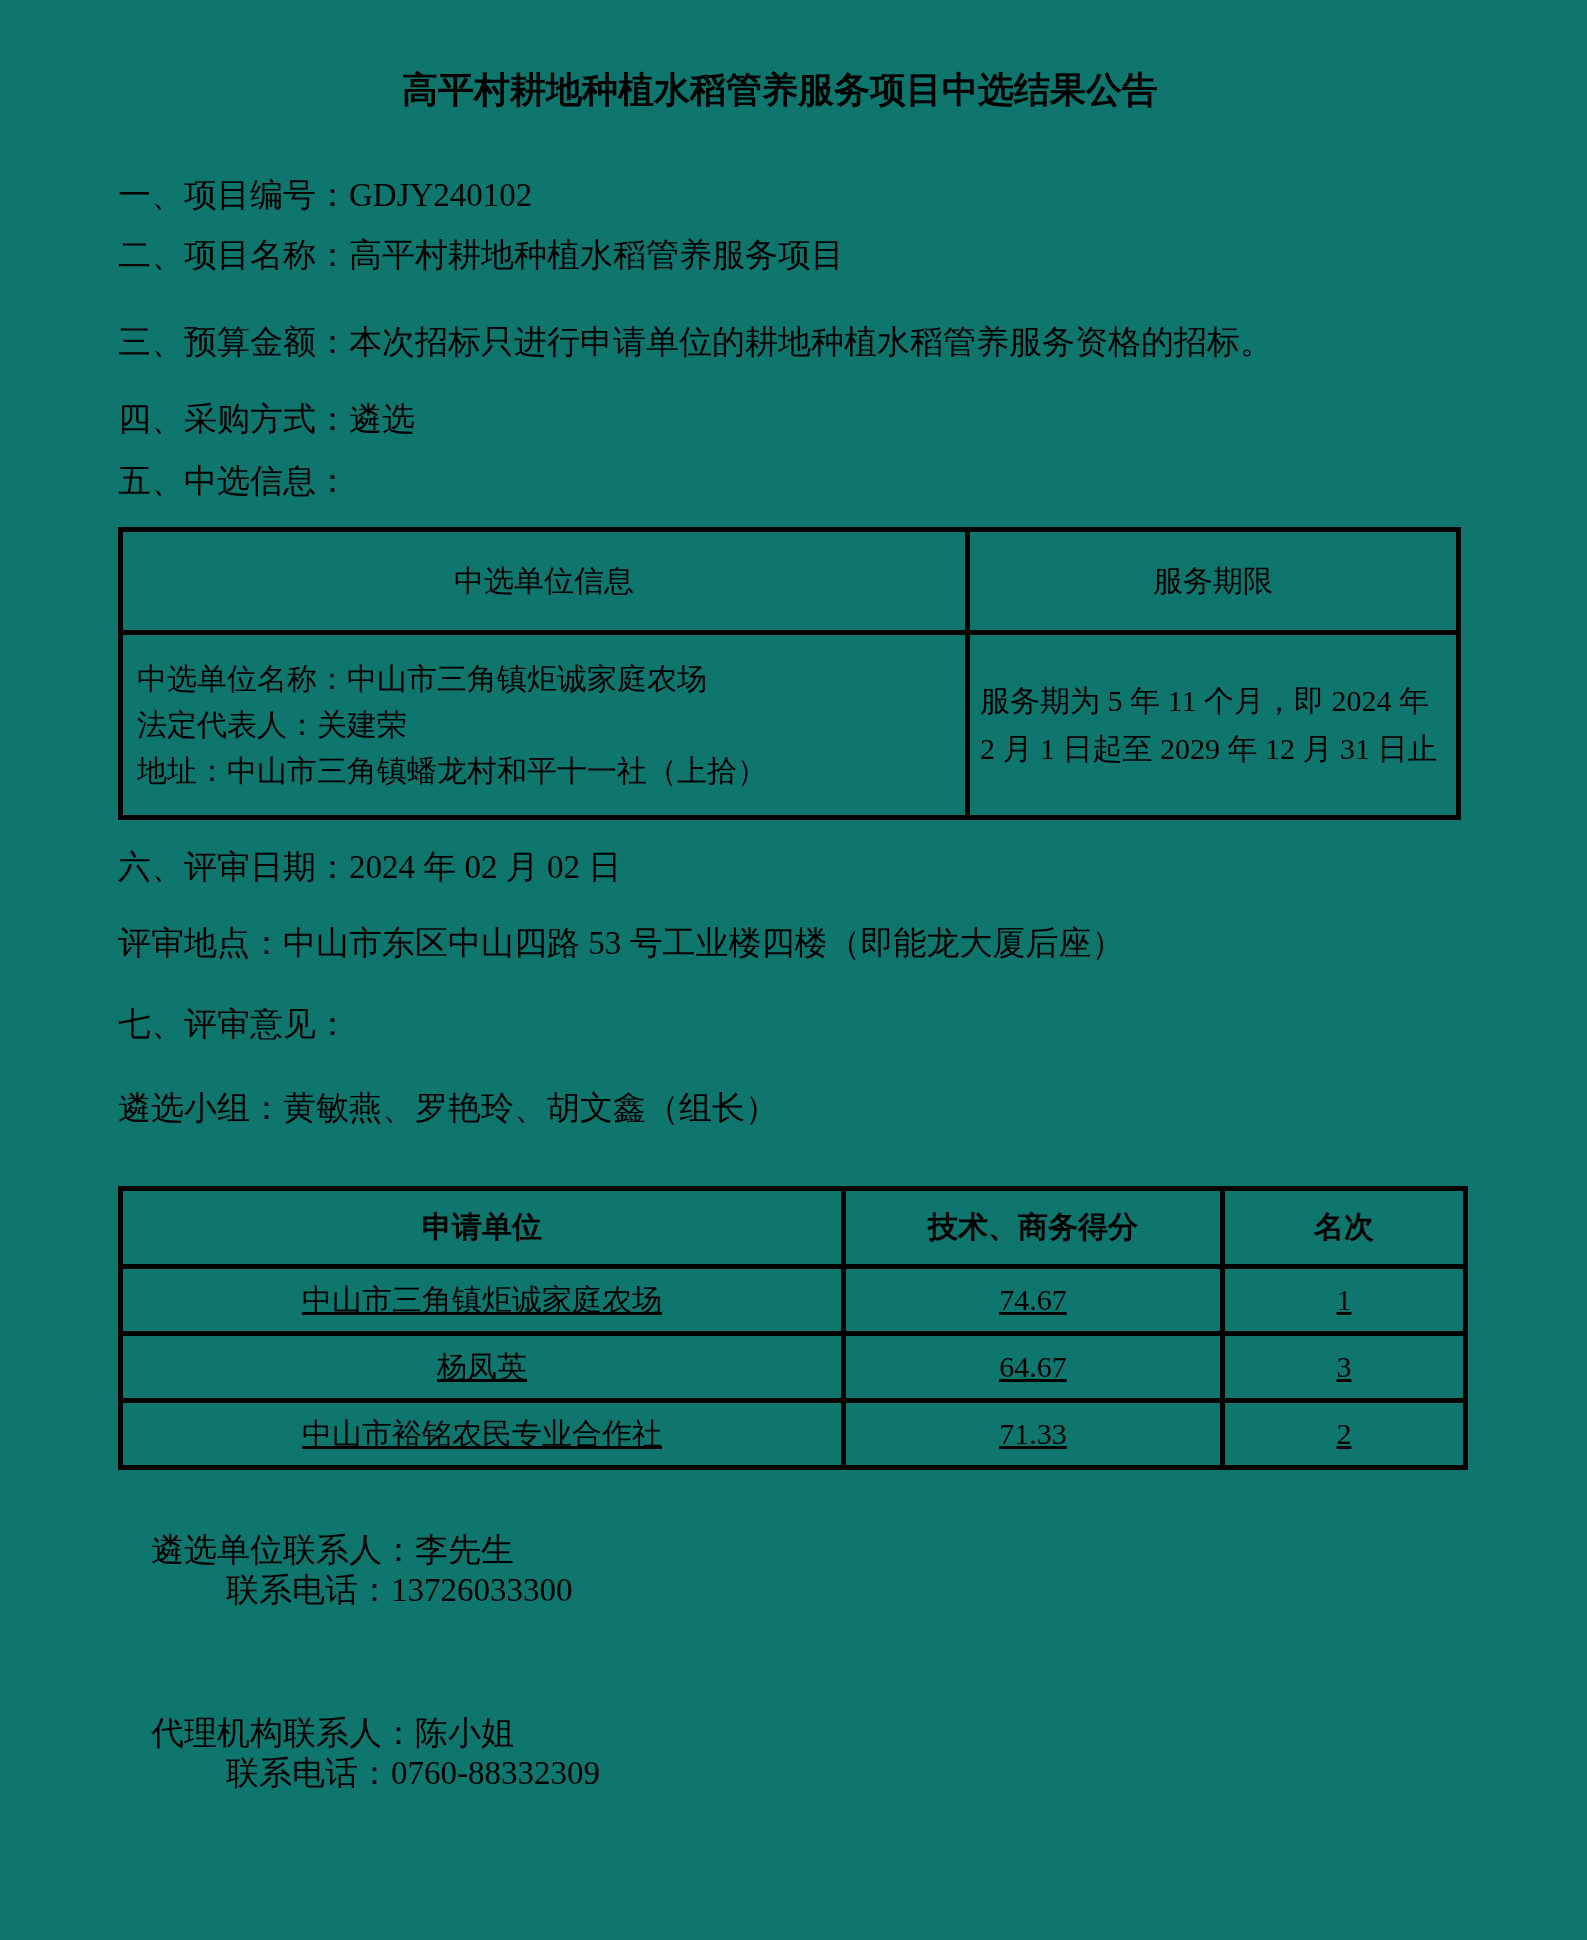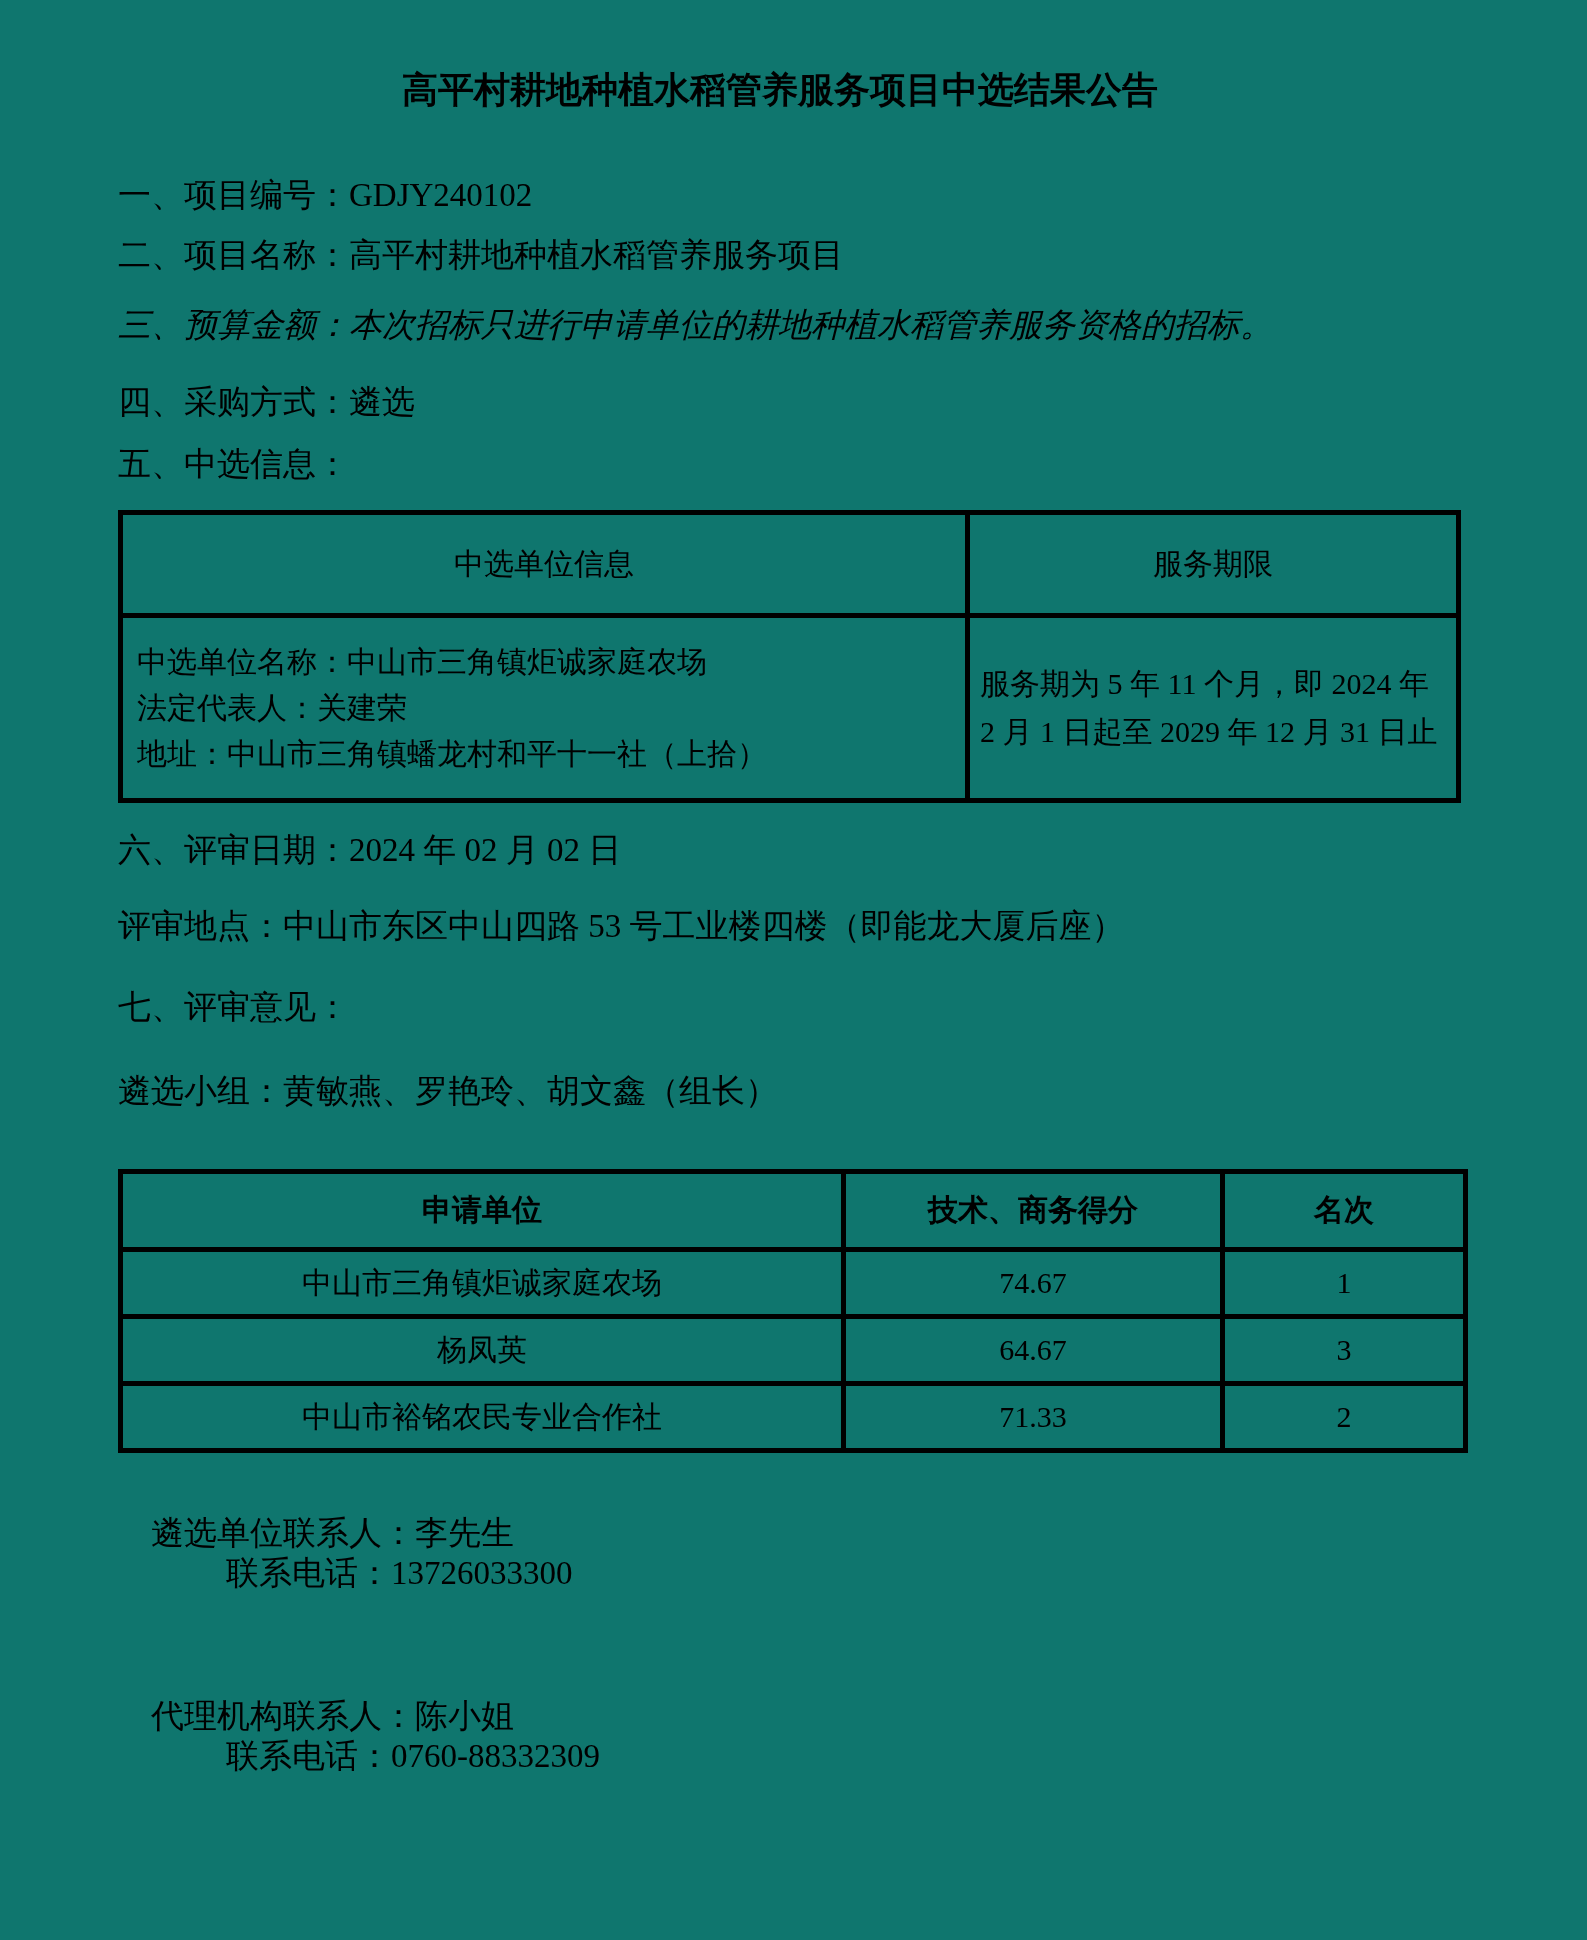--- a/index.html
+++ b/index.html
@@ -11,21 +11,21 @@
   }
   .title{
     font-size:36px;font-weight:bold;text-align:center;
     line-height:48px;margin:0;
   }
   .para{
     font-size:33px;line-height:40px;margin:0;white-space:pre-wrap;
   }
   .mt-item1{margin-top:61px;}
   .mt-item2{margin-top:20px;}
-  .mt-item3{margin-top:30px;font-style:italic;}
+  .mt-item3{margin-top:47px;}
   .mt-item4{margin-top:37px;}
   .mt-item5{margin-top:22px;}
   .mt-item6{margin-top:27px;}
   .mt-loc{margin-top:36px;}
   .mt-panel{margin-top:44px;}
   .mt-item7{margin-top:41px;}
   .mt-item8{margin-top:80px;}
   .mt-contact1{margin-top:20px;}
   .mt-contact2{margin-top:23px;}
 
@@ -41,21 +41,21 @@
     height:168px;vertical-align:middle;text-align:left;
     font-size:30px;padding:6px 10px 6px 14px;
   }
   .winner-line{line-height:46px;}
   .tbl1 .period-cell{
     vertical-align:middle;text-align:left;font-size:30px;padding:6px 4px 6px 10px;
   }
   .period-line{line-height:48px;}
 
   .tbl2 th{font-weight:bold;font-size:30px;height:71px;text-align:center;vertical-align:middle;}
-  .tbl2 td{font-size:30px;height:60px;text-align:center;vertical-align:middle;}
+  .tbl2 td{font-size:30px;height:60px;text-align:center;vertical-align:middle;text-decoration:underline;}
   .tbl2 .col-applicant{width:716px;}
   .tbl2 .col-score{width:372px;}
   .tbl2 .col-rank{width:236px;}
 
   .contact-line .phone{margin-left:75px;}
 </style>
 </head>
 <body>
 
 <div class="page">

